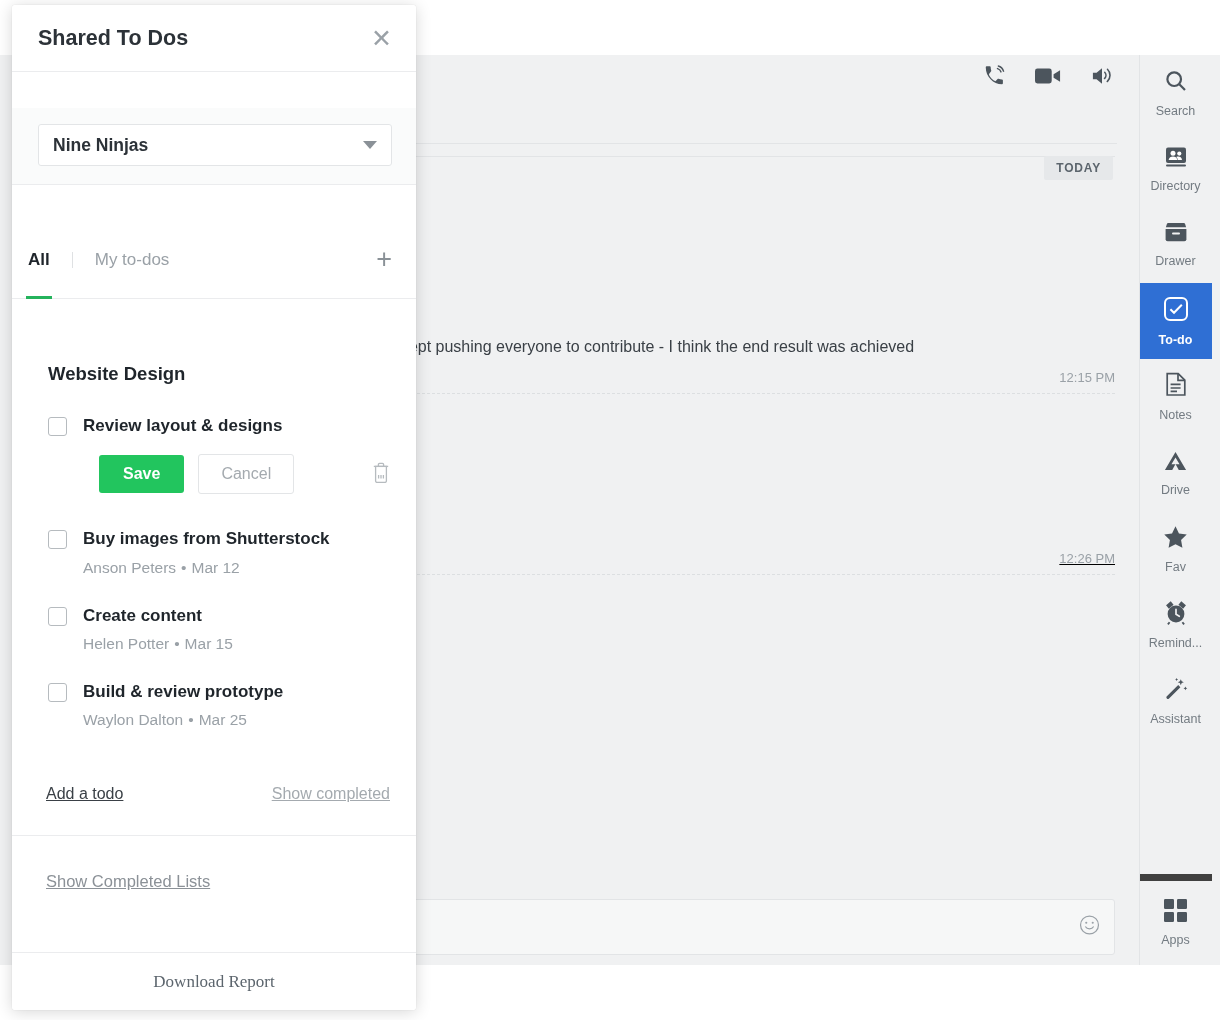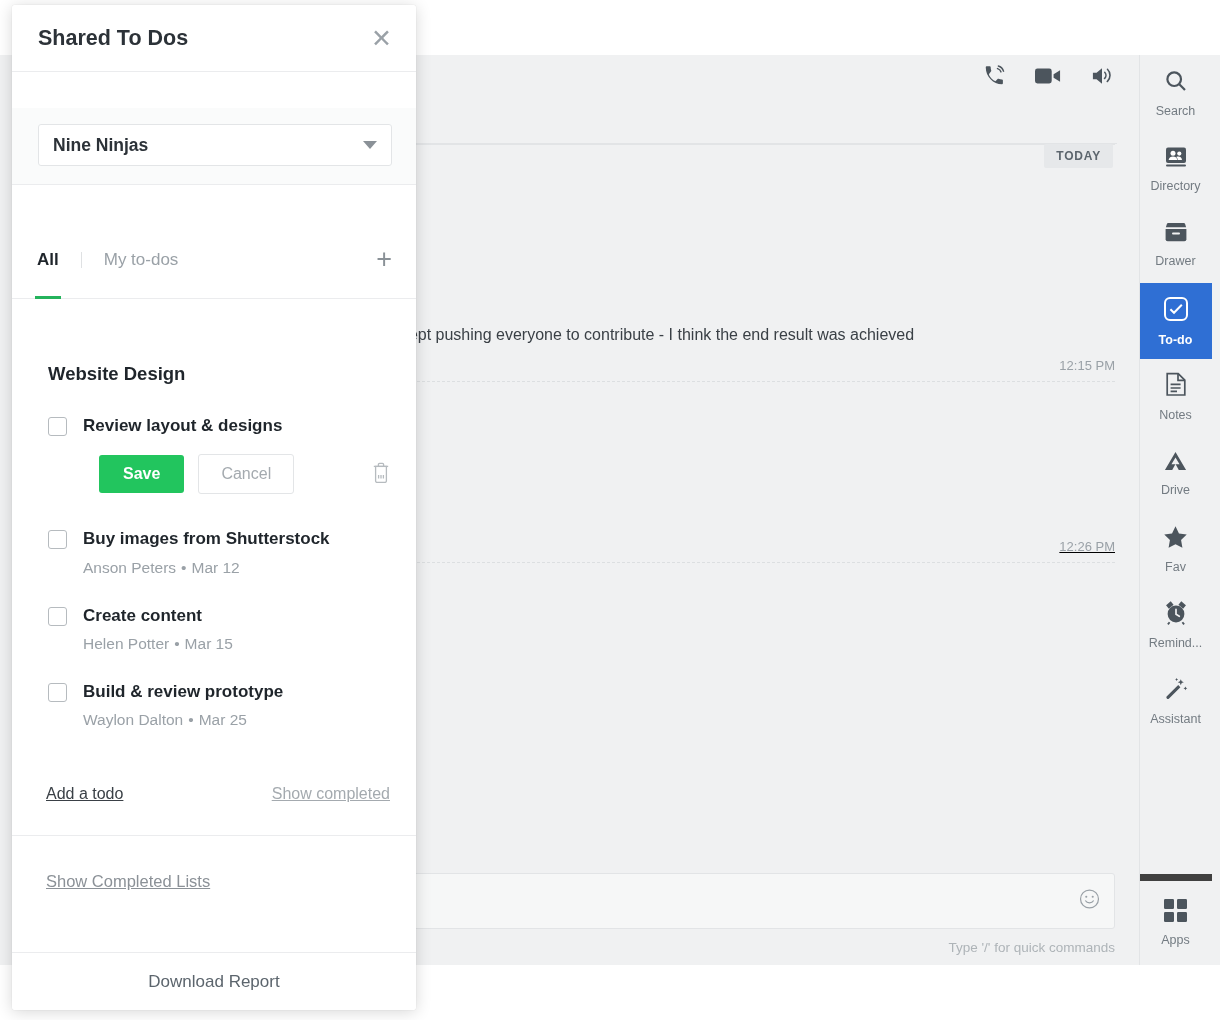--- a/index.html
+++ b/index.html
@@ -44,21 +44,21 @@
   .ch-actions {
     position: absolute; right: 26px; top: 90px;
     display: flex; align-items: center; gap: 30px;
     transform: translateY(-80px);
   }
   .ch-actions svg { display: block; cursor: pointer; }
 
   .hdr-rule { height:1px; background:#e2e4e6; margin: 0 22px; }
 
   
-  .today-wrap { position: relative; height: 30px; margin-top: 0; }
+  .today-wrap { position: relative; height: 30px; margin-top: 12px; }
   .today-line { position:absolute; left:22px; right:24px; top:0px; height:1px; background:#e2e4e6; }
   .today-badge {
     position: absolute; right: 26px; top: 0px;
     background:#e6e8ea; color:#5c656d; font-size: 12px; font-weight: 700;
     letter-spacing: .8px; padding: 5px 12px; border-radius: 2px;
   }
 
   
   .messages { flex: 1; padding: 0 24px 0 22px; position: relative; overflow: hidden; }
   .msg { padding-top: 14px; }
@@ -130,21 +130,21 @@
   .m-select-band { background: #fafbfb; padding: 16px 24px 18px 26px; border-bottom: 1px solid #ebecee; }
   .m-select {
     height: 42px; background: #fff; border: 1px solid #e3e5e7; border-radius: 3px;
     display: flex; align-items: center; justify-content: space-between;
     padding: 0 14px 0 14px; cursor: pointer;
   }
   .m-select-val { font-size: 17.5px; font-weight: 700; color: #2c3238; }
   .caret { width: 0; height: 0; border-left: 7px solid transparent; border-right: 7px solid transparent; border-top: 8px solid #8a9197; }
 
   .m-tabs {
-    height: 78px; display: flex; align-items: center; padding: 0 24px 0 25px;
+    height: 78px; display: flex; align-items: center; padding: 0 24px 0 16px;
     border-bottom: 1px solid #ebecee; position: relative;
   }
   .m-tab { font-size: 17px; color: #9aa1a7; cursor: pointer; position: relative; height: 78px; display:flex; align-items:center; }
   .m-tab.active { color: #1f252b; font-weight: 700; }
   .m-tab.active::after {
     content: ""; position: absolute; left: -2px; right: -2px; bottom: 0;
     height: 3px; background: #24b35c;
   }
   .m-tab-div { width:1px; height:16px; background:#dfe1e3; margin: 0 22px; }
   .m-plus { margin-left: auto; font-size: 27px; color: #8a9197; cursor: pointer; line-height: 1; font-weight: 300; }
@@ -184,20 +184,21 @@
 
   .m-mid-divider { height: 1px; background: #ebecee; margin: 32px -24px 0 -26px; }
   .show-completed-lists {
     font-size: 16.5px; color: #8b9197; text-decoration: underline; cursor: pointer;
     margin: 36px 0 0 8px; display: inline-block;
   }
 
   .m-foot {
     height: 58px; border-top: 1px solid #ebecee; display:flex; align-items:center; justify-content:center;
     background: #fff;
+    font-family: Liberation Serif, serif;
   }
   .m-foot-btn { font-size: 17px; color: #5c656d; cursor: pointer; }
 </style>
 </head>
 <body>
 
 <div id="root">
 
   <div class="app">
 
@@ -345,21 +346,20 @@
           <span class="composer-ph">Message Nine Ninjas</span>
           <span class="composer-emoji">
             <svg width="21" height="21" viewBox="0 0 22 22" fill="none" stroke="#9aa1a7" stroke-width="1.3">
                 <circle cx="11" cy="11" r="9.4"></circle>
                 <circle cx="7.6" cy="8.6" r="1.1" fill="#9aa1a7" stroke="none"></circle>
                 <circle cx="14.4" cy="8.6" r="1.1" fill="#9aa1a7" stroke="none"></circle>
                 <path d="M6.6 12.6a5.2 5.2 0 0 0 8.8 0"></path>
               </svg>
           </span>
         </div>
-        <div class="composer-hint">Type '/' for quick commands</div>
       </div>
     </div>
 
     <div class="rail">
       <div class="rail-main">
 
         <div class="rail-item">
           <span>
             <svg width="24" height="24" viewBox="0 0 24 24" fill="none" stroke="#4c555d" stroke-width="2.2">
                 <circle cx="10.2" cy="10.2" r="6.8"></circle>

